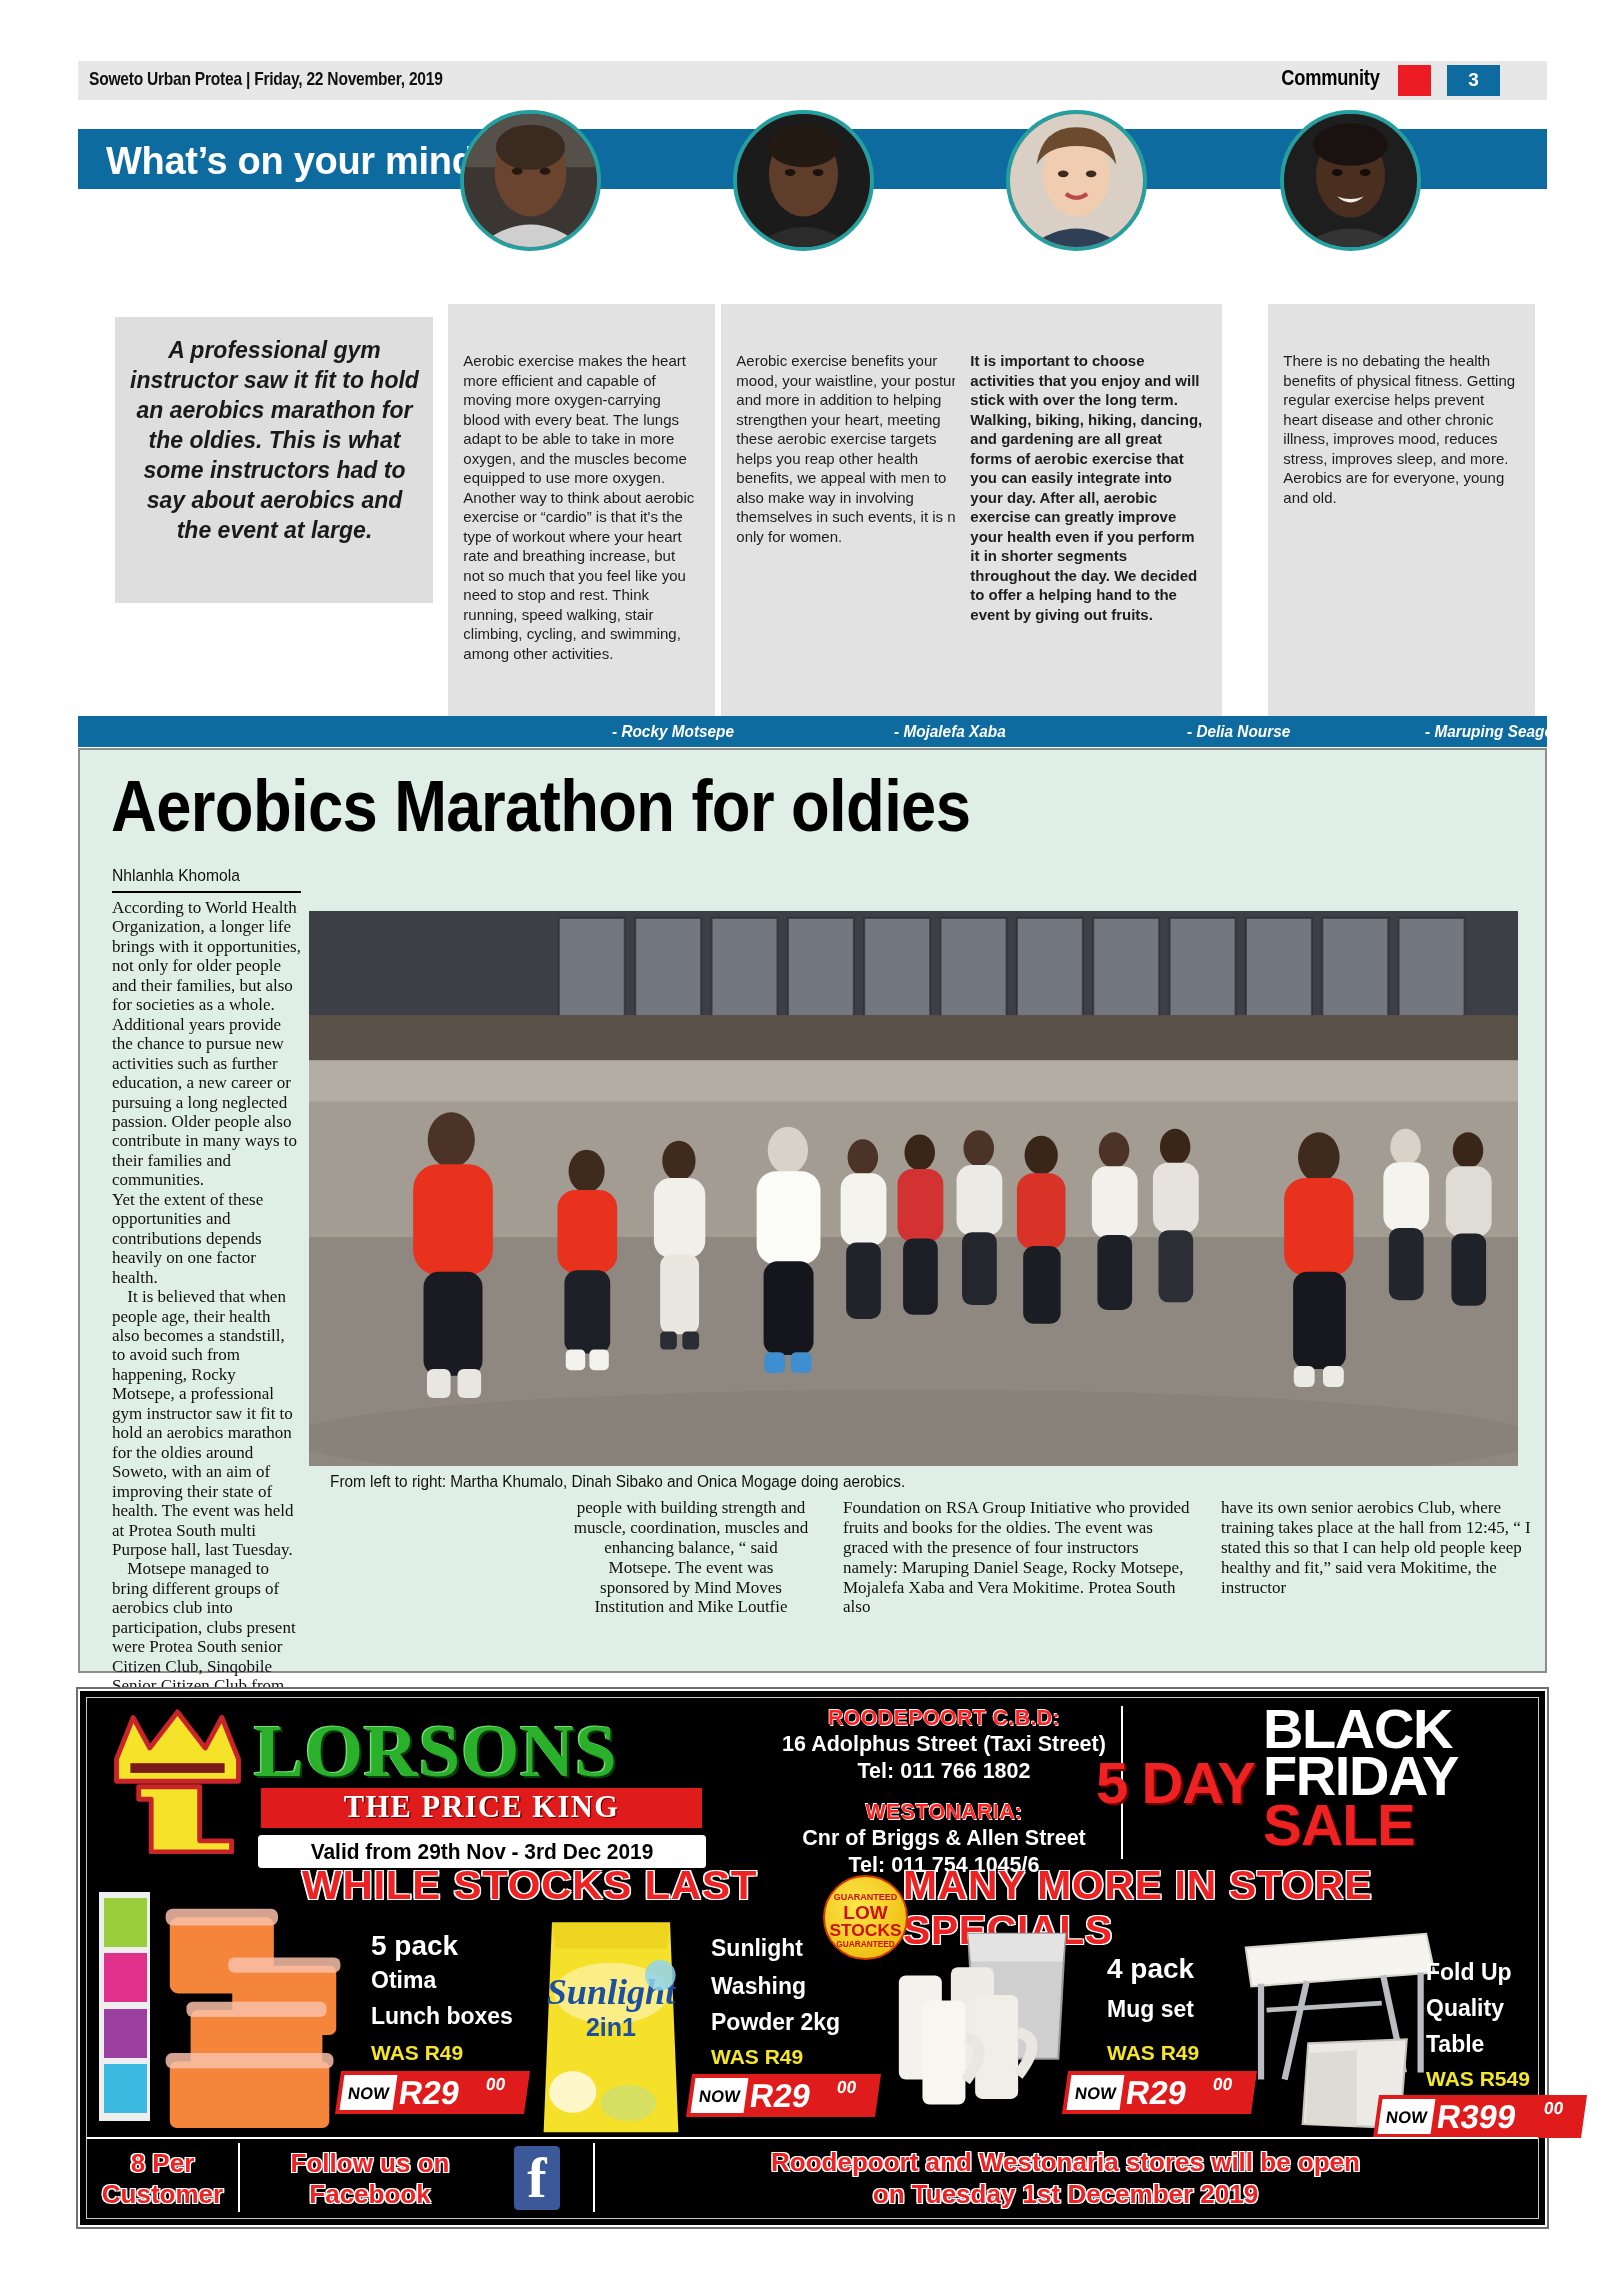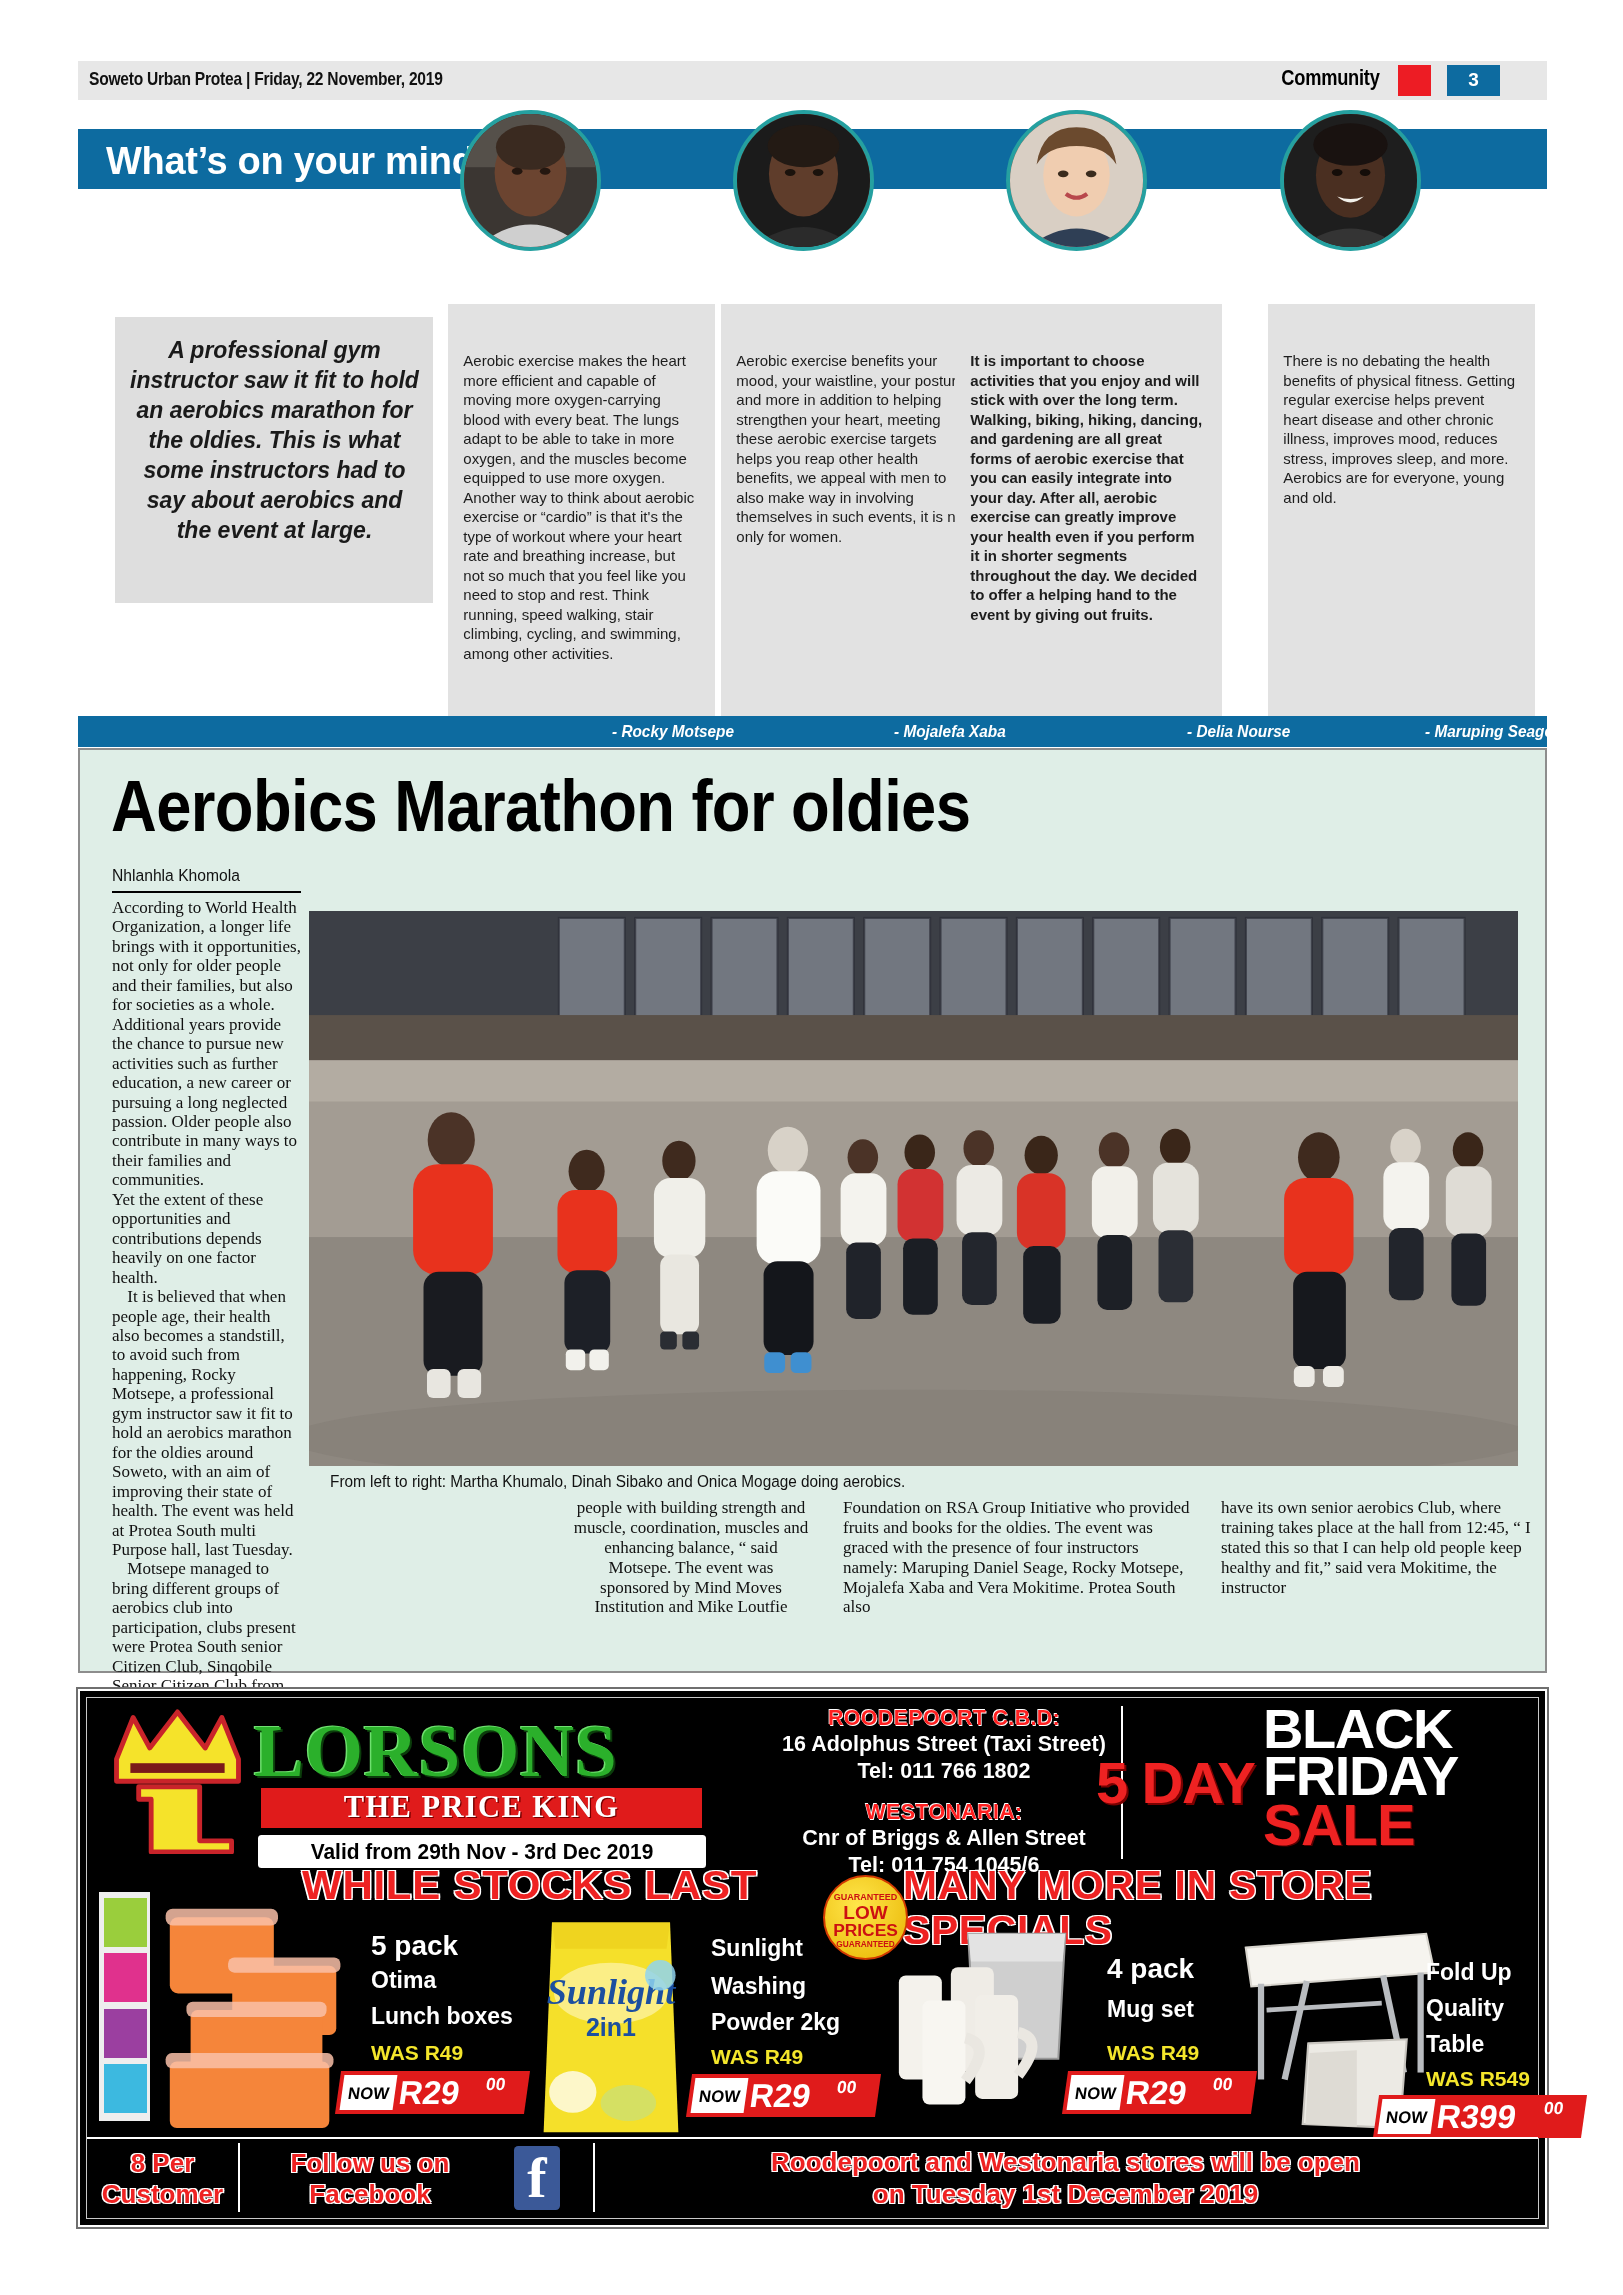--- a/index.html
+++ b/index.html
@@ -401,21 +401,21 @@
         <div class="sal">SALE</div>
       </div>
     </div>
 
     <div class="stocks">WHILE STOCKS LAST</div>
     <div class="manymore">MANY MORE IN STORE SPECIALS</div>
 
     <div class="lowprices">
       <span class="lp1">GUARANTEED</span>
       <span class="lp2">LOW</span>
-      <span class="lp3">PRICES</span>
+      <span class="lp3">STOCKS</span>
       <span class="lp4">GUARANTEED</span>
     </div>
 
     <div class="swatches">
       <div class="sw swa"></div>
       <div class="sw swb"></div>
       <div class="sw swc"></div>
       <div class="sw swd"></div>
     </div>
 

